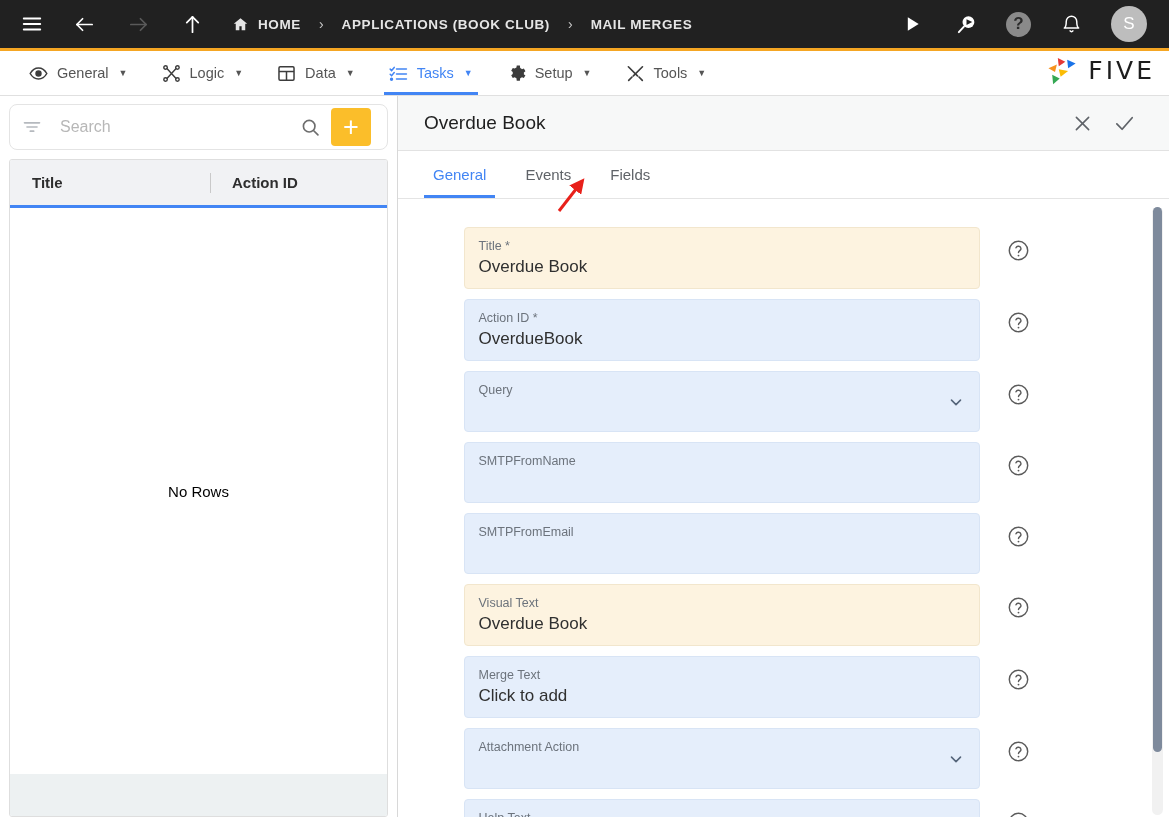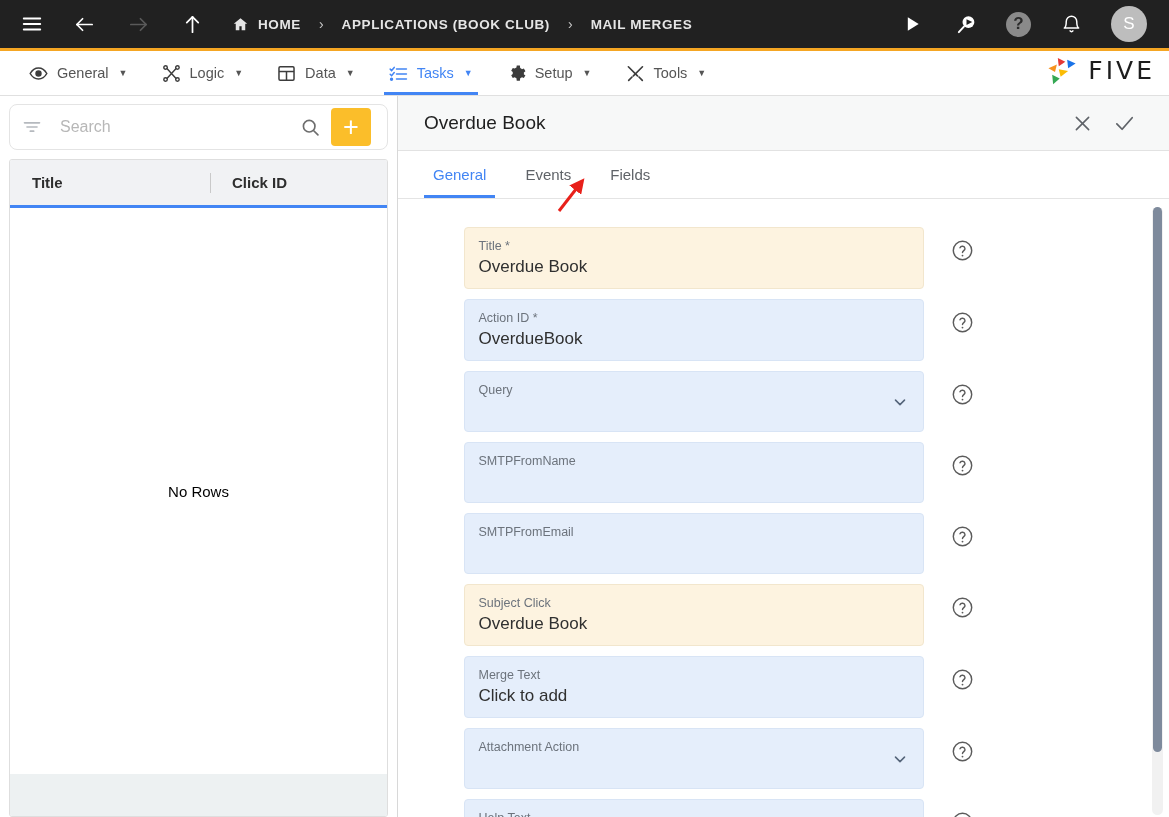--- a/index.html
+++ b/index.html
@@ -263,21 +263,21 @@
     flex-direction: column;
     align-items: center;
   }
   .field-row {
     display: flex;
     align-items: flex-start;
     width: 640px;
     margin-bottom: 10px;
   }
   .field {
-    width: 460px;
+    width: 516px;
     border-radius: 4px;
     padding: 10px 14px 9px 14px;
     position: relative;
     border: 1px solid transparent;
   }
   .field.blue { background: #e5eefb; border-color: #d8e4f5; }
   .field.cream { background: #fdf3e0; border-color: #f2e6cd; }
   .field.tall { min-height: 52px; }
   .field-label {
     font-size: 12.5px;
@@ -526,21 +526,21 @@
         </svg>
       </span>
       <button class="add-btn">
         <span>+</span>
       </button>
     </div>
 
     <div class="grid-card">
       <div class="grid-head">
         <div class="grid-col c1">Title</div>
-        <div class="grid-col c2">Click ID</div>
+        <div class="grid-col c2">Action ID</div>
       </div>
       <div class="grid-body">
         <div class="no-rows">No Rows</div>
       </div>
       <div class="grid-foot"></div>
     </div>
   </div>
 
   <div class="right-pane">
 
@@ -644,21 +644,21 @@
             <svg width="23" height="23" viewBox="0 0 24 24" fill="none" stroke="currentColor" stroke-width="1.5">
               <circle cx="12" cy="12" r="9.6"></circle>
               <path d="M9.4 9.2a2.7 2.7 0 0 1 5.2.9c0 1.8-2.6 2.2-2.6 4" stroke-linecap="round"></path>
               <circle cx="12" cy="17.3" r="0.95" fill="currentColor" stroke="none"></circle>
             </svg>
           </div>
         </div>
 
         <div class="field-row">
           <div class="field cream">
-            <div class="field-label">Subject Click</div>
+            <div class="field-label">Visual Text</div>
             <div class="field-value">Overdue Book</div>
           </div>
           <div class="help-ico">
             <svg width="23" height="23" viewBox="0 0 24 24" fill="none" stroke="currentColor" stroke-width="1.5">
               <circle cx="12" cy="12" r="9.6"></circle>
               <path d="M9.4 9.2a2.7 2.7 0 0 1 5.2.9c0 1.8-2.6 2.2-2.6 4" stroke-linecap="round"></path>
               <circle cx="12" cy="17.3" r="0.95" fill="currentColor" stroke="none"></circle>
             </svg>
           </div>
         </div>

